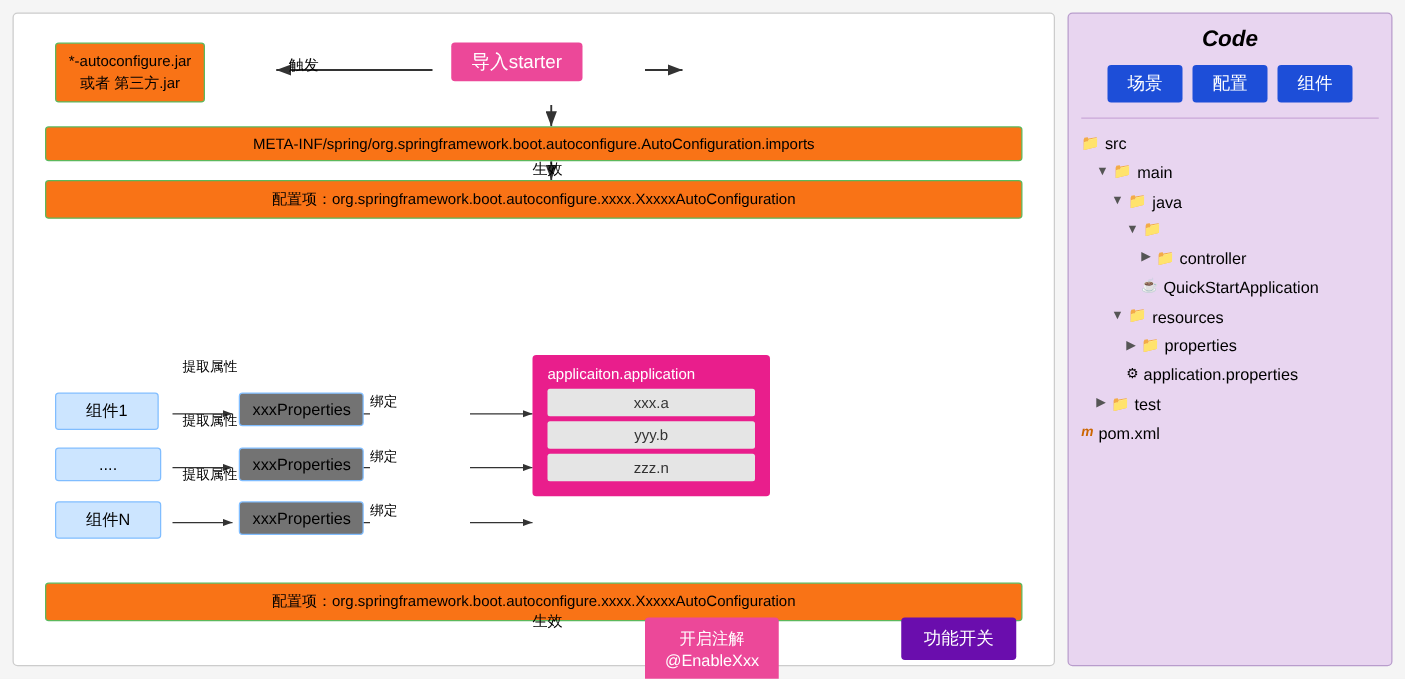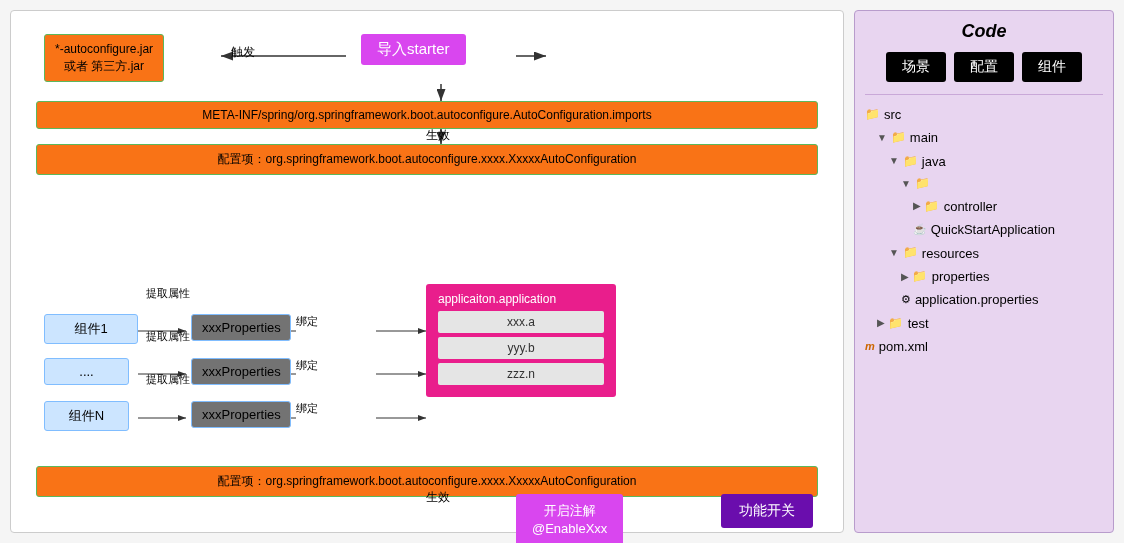--- a/index.html
+++ b/index.html
@@ -53,21 +53,21 @@
       color: #000;
     }
     
     .top-buttons {
       display: flex;
       gap: 8px;
       margin-bottom: 12px;
       justify-content: center;
     }
     .btn-purple {
-      background: #000000;
+      background: #1d4ed8;
       color: white;
       border: none;
       padding: 6px 16px;
       font-size: 14px;
       border-radius: 3px;
       cursor: pointer;
     }
     
     .diagram {
       position: relative;
@@ -77,21 +77,21 @@
     
     .box-green {
       background: #f97316;
       border: 1px solid #5cb85c;
       border-radius: 3px;
       padding: 6px 10px;
       text-align: center;
       display: inline-block;
     }
     .box-pink {
-      background: #d946ef;
+      background: #ec4899;
       color: white;
       border: none;
       border-radius: 3px;
       padding: 6px 16px;
       text-align: center;
       display: inline-block;
       font-size: 15px;
     }
     .box-blue-light {
       background: #cce5ff;
@@ -234,21 +234,21 @@
         <span>生效</span>
       </div>
 
       <div style="position:absolute; top:118px; left:10px; right:10px;">
         <div class="box-green" style="width:100%; font-size:12px;">
           <span>配置项：org.springframework.boot.autoconfigure.xxxx.XxxxxAutoConfiguration</span>
         </div>
       </div>
 
       <div style="position:absolute; top:288px; left:18px;">
-        <div class="box-blue-light" style="width:94px;">
+        <div class="box-blue-light" style="width:83px;">
           <span>组件1</span>
         </div>
       </div>
       <div style="position:absolute; top:260px; left:120px; font-size:11px;">
         <span>提取属性</span>
       </div>
 
       <div style="position:absolute; top:332px; left:18px;">
         <div class="box-blue-light" style="width:85px;">
           <span>....</span>

